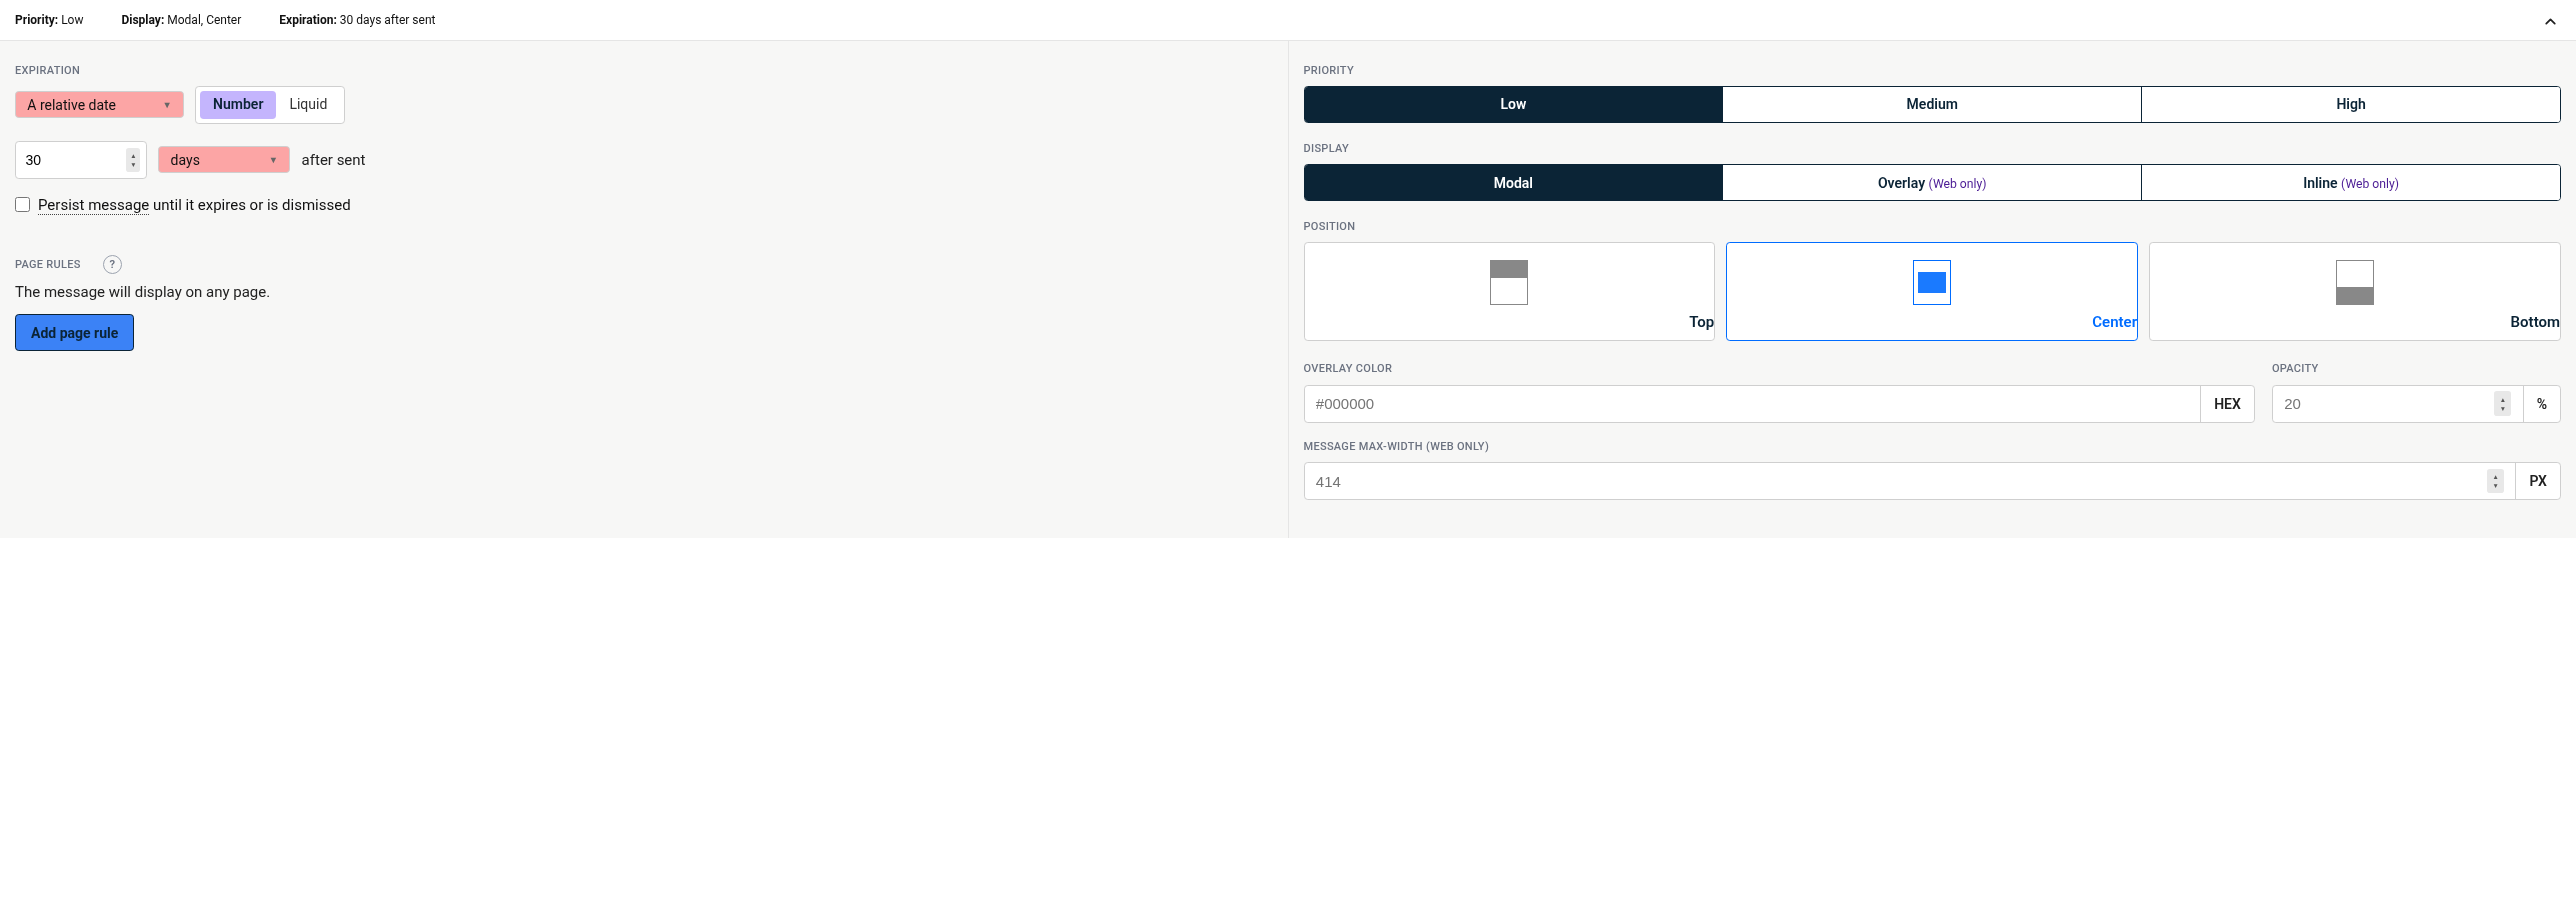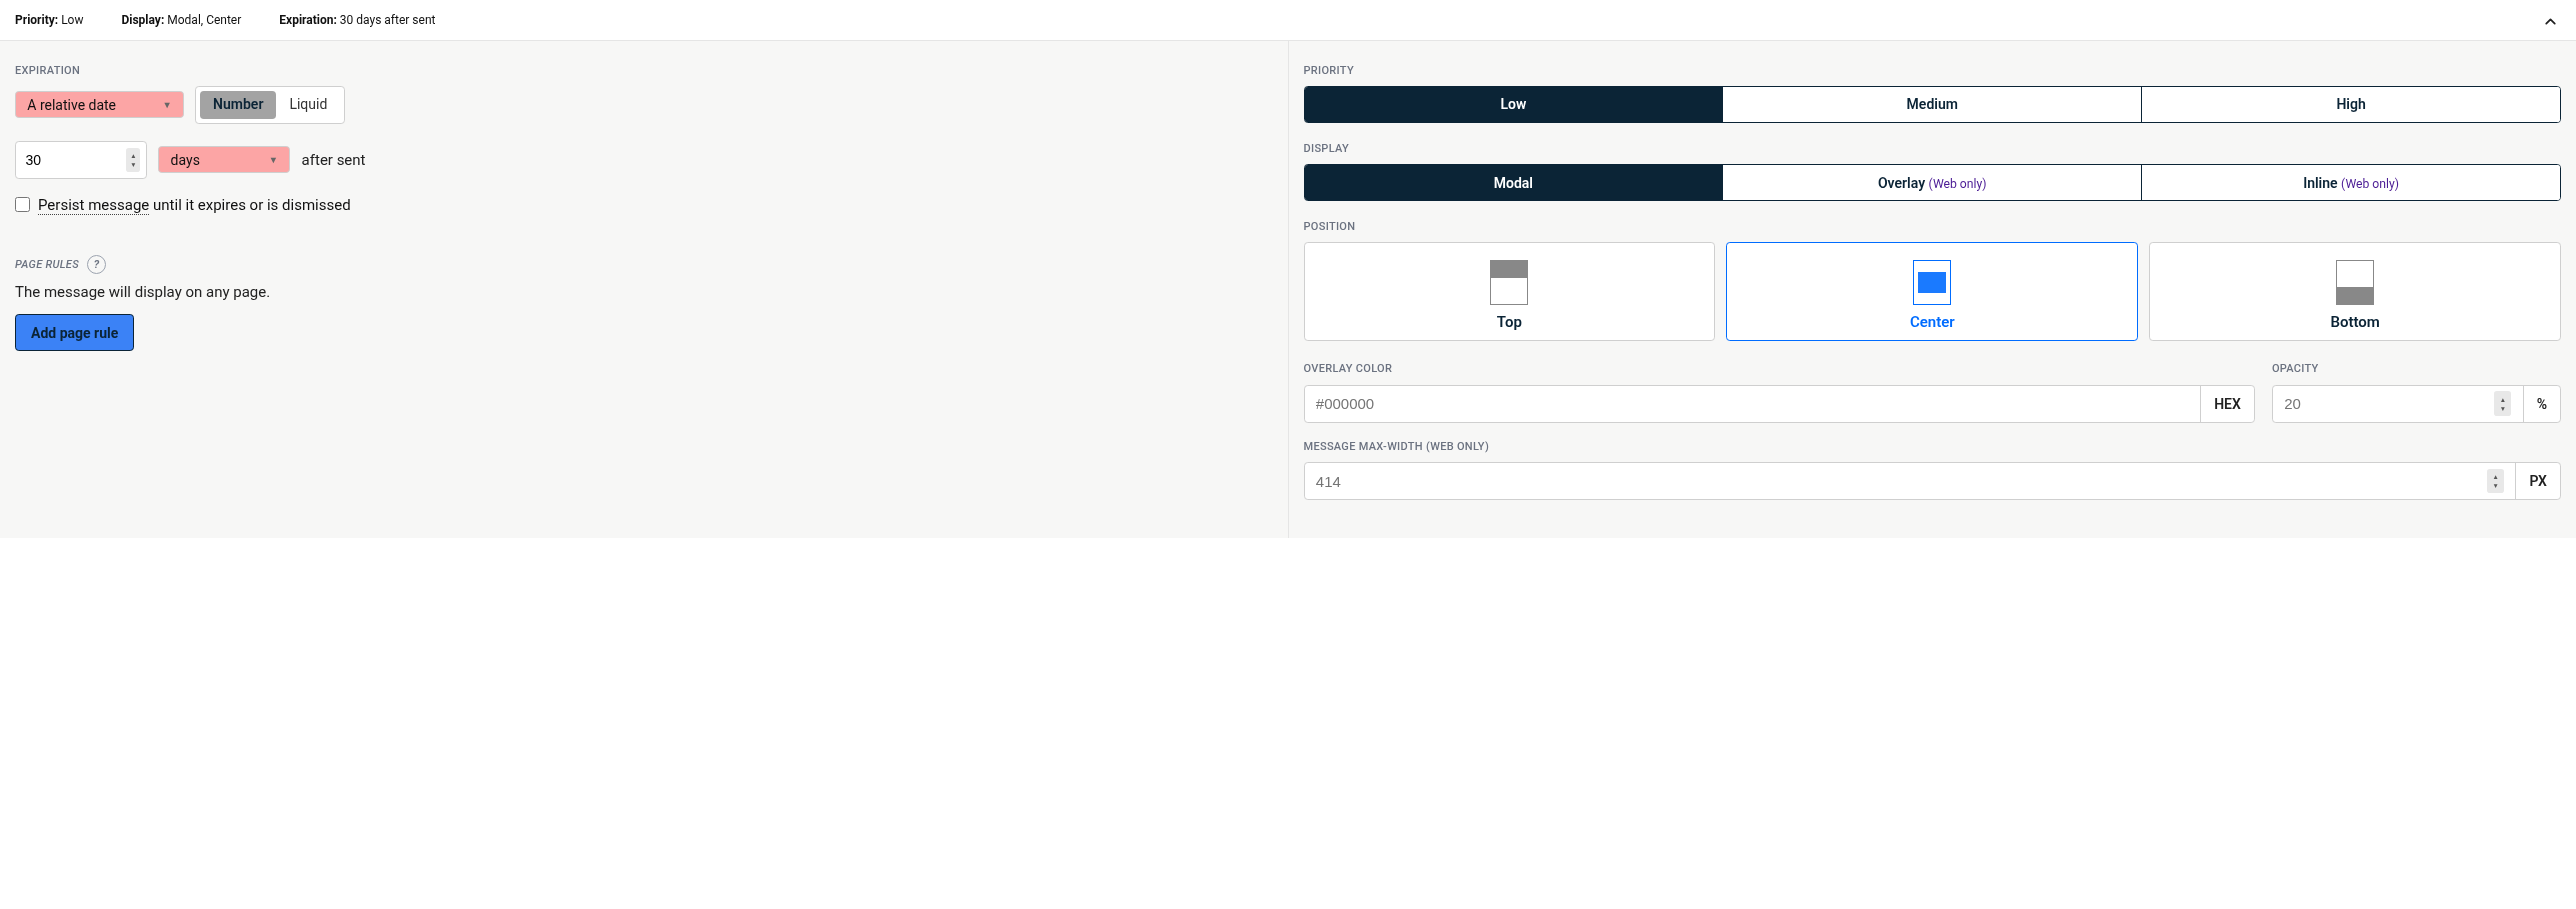--- a/index.html
+++ b/index.html
@@ -12,40 +12,40 @@
   .collapse-icon { position: absolute; right: 17px; top: 13px; cursor:pointer; }
   .panels { display:flex; background:#f7f7f6; }
   .left { flex:1; padding: 22.6px 15px 38px 15px; border-right: 0.9px solid #e5e5e5; }
   .right { flex:1; padding: 22.6px 15px 38px 15px; }
   .section-label { font-size: 11px; letter-spacing: 0.3px; color:#6b7280; text-transform: uppercase; margin-bottom: 9.4px; font-weight:500;}
   .row { display:flex; align-items:center; gap:11.3px; margin-bottom: 17px; }
   .select-control { display:flex; align-items:center; justify-content:space-between; height:27px; padding:0 11.3px; border:0.9px solid #cfcfcf; border-radius:3.8px; background:#fca5a5; min-width:169px; cursor:pointer; }
   .select-control .caret { font-size:9.4px; color:#666; }
   .segmented { display:flex; border:0.9px solid #cfcfcf; border-radius:3.8px; background:#fff; padding:3.8px; height:38px; }
   .segmented .seg { padding:5.6px 13px; border-radius:3.8px; cursor:pointer; font-weight:600; color:#0b2436;}
-  .segmented .seg.active { background:#a3a3a3; }
+  .segmented .seg.active { background:#c4b5fd; }
   .segmented .seg:not(.active) { font-weight:400; color:#333;}
   .number-input { display:flex; align-items:center; border:0.9px solid #cfcfcf; border-radius:3.8px; background:#fff; height:38px; width:132px; }
   .number-input input { border:none; outline:none; width:100%; padding:0 9.4px; font-size:14px; background:transparent; }
   .spinner { width:17px; height:24.5px; background:#e8e8e8; border-radius:2.8px; display:flex; flex-direction:column; align-items:center; justify-content:center; margin-right:5.6px; font-size:7.5px; color:#555;}
   .after-sent { color:#222; font-size:15px; }
   .checkbox-row { display:flex; align-items:center; gap:8px; margin-top:5.6px; margin-bottom: 41px; font-size:15px;}
   .checkbox-row input { width:15px; height:15px;}
   .dotted { border-bottom:0.9px dotted #444; }
-  .page-rules-head { display:flex; align-items:center; gap:8px;font-style:italic; }
+  .page-rules-head { display:flex; align-items:center; gap:22px; }
   .help-icon { width:19px; height:19px; display:inline-flex; align-items:center; justify-content:center; border:1.4px solid #9ca3af; border-radius:50%; font-size:11.3px; font-weight:600; color:#6b7280; }
   .page-rules-desc { font-size:15px; color:#222; margin-top:9.4px; margin-bottom:13px;}
   .btn-outline { display:inline-block; border:1.4px solid #0b2436; color:#0b2436; font-weight:700; padding:9.4px 15px; border-radius:3.8px; background:#3b82f6; cursor:pointer; font-size:14px;}
   .btn-group { display:flex; width:100%; border:0.9px solid #0b2436; border-radius:3.8px; overflow:hidden; margin-bottom:19px; }
   .btn-group .opt { flex:1; text-align:center; padding:9.4px 0; background:#fff; color:#0b2436; font-weight:600; cursor:pointer; border-left:0.9px solid #0b2436;}
   .btn-group .opt:first-child{border-left:none;}
   .btn-group .opt.selected { background:#0b2436; color:#fff; }
   .btn-group .opt .sub { font-weight:400; font-size:12.2px; color:#4c1d95; }
   .position-grid { display:flex; gap:11.3px; margin-bottom:21px;}
-  .pos-card { flex:1; border:0.9px solid #cfcfcf; border-radius:3.8px; background:#fff; padding:17px 0 9.4px 0; text-align:center; cursor:pointer; }
+  .pos-card { flex:1; border:0.9px solid #cfcfcf; border-radius:3.8px; background:#fff; padding:17px 0 9.4px 0; text-align:right; cursor:pointer; }
   .pos-card.selected { border:1.9px solid #006cff; }
   .pos-card.selected .pos-label { color:#006cff; font-weight:600;}
   .pos-label { margin-top:7.5px; font-size:15px; font-weight:600; color:#0b2436;}
   .pos-thumb { width:38px; height:45px; margin:0 auto; border:0.9px solid #888; background:#fff; display:flex; flex-direction:column;}
   .pos-thumb .block { background:#888; }
   .pos-card.selected .pos-thumb { border-color:#006cff;}
   .pos-card.selected .pos-thumb .block { background:#1a7aff;}
   .two-col { display:flex; gap:17px; margin-bottom:17px;}
   .field-group { flex:1; }
   .input-combo { display:flex; border:0.9px solid #cfcfcf; border-radius:3.8px; background:#fff; height:38px; }

